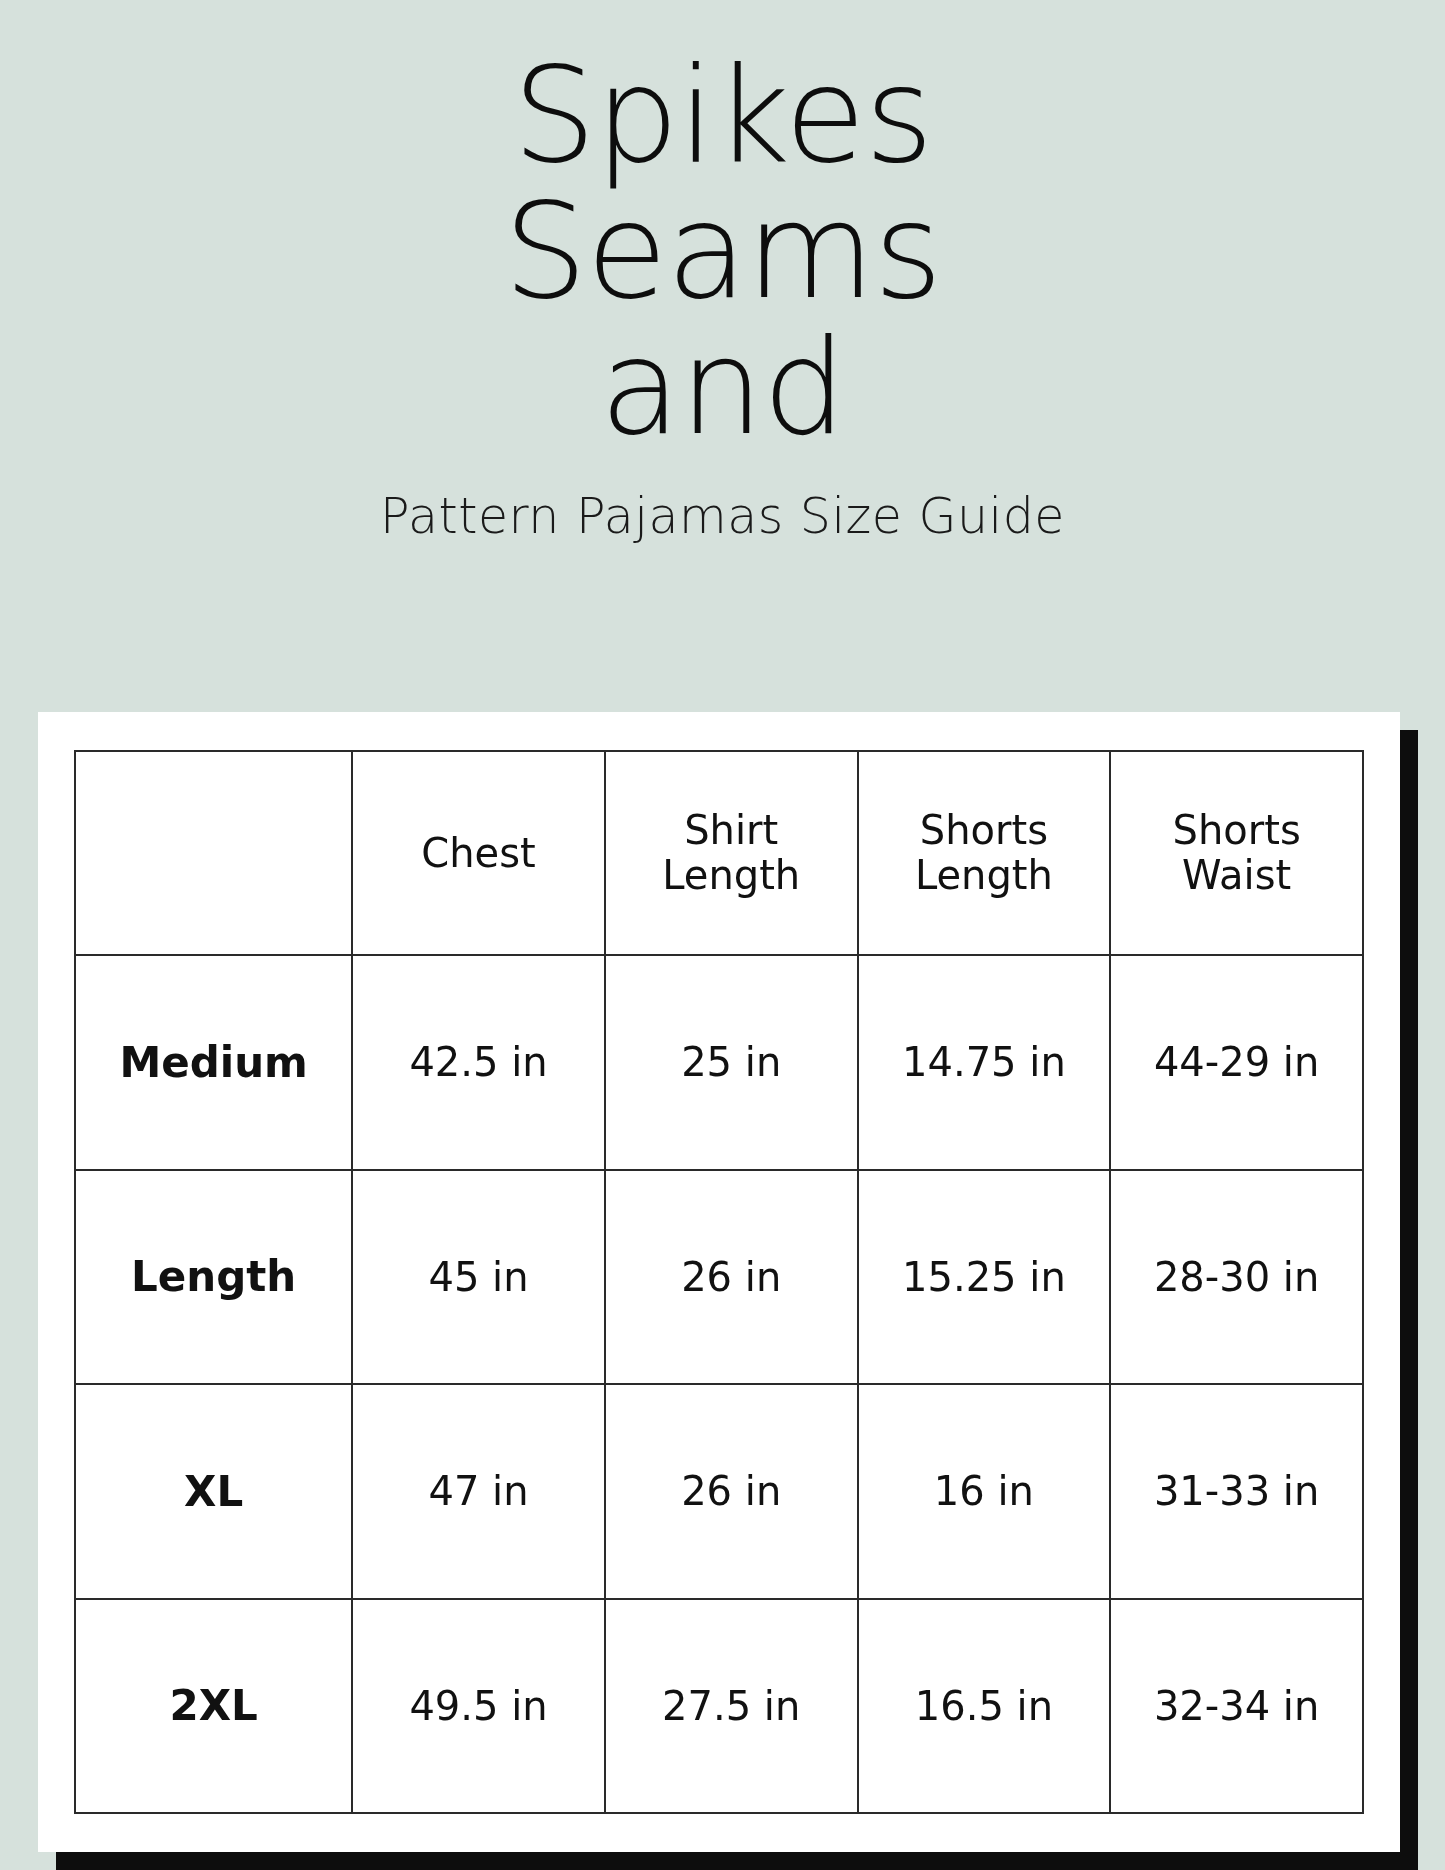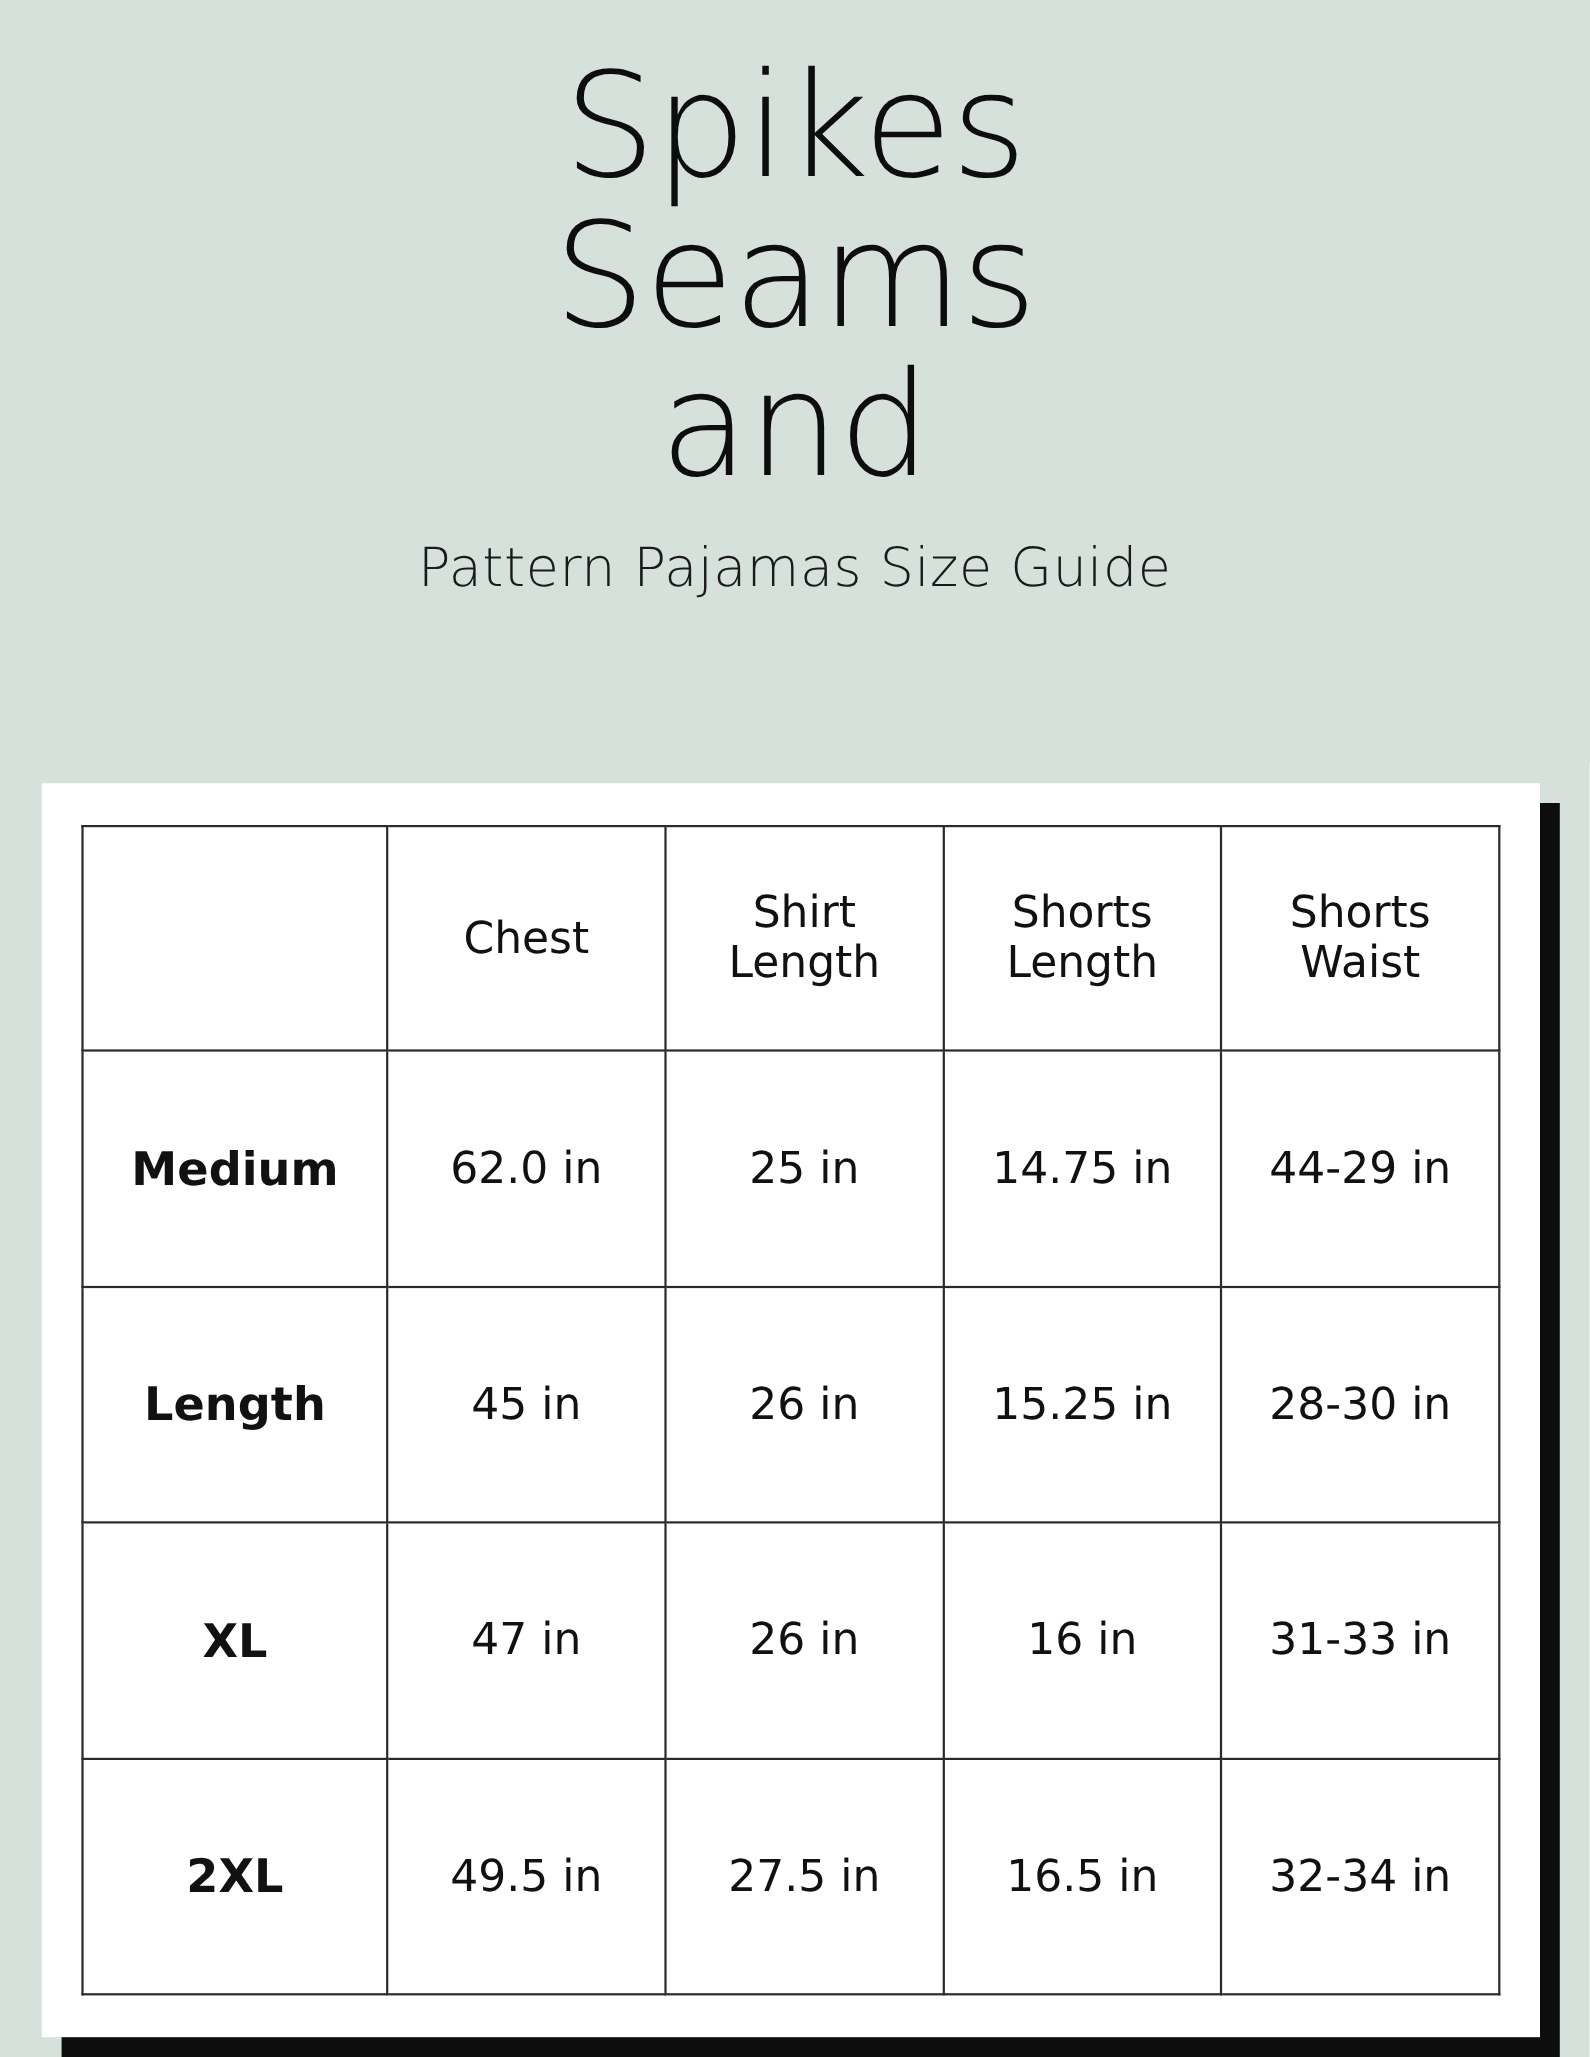--- a/index.html
+++ b/index.html
@@ -138,21 +138,21 @@
             </th>
             <th>
               <span>Shorts</span><br>
               <span>Waist</span>
             </th>
           </tr>
         </thead>
         <tbody>
           <tr>
             <td class="size-label">Medium</td>
-            <td>62.0 in</td>
+            <td>42.5 in</td>
             <td>25 in</td>
             <td>14.75 in</td>
             <td>44-29 in</td>
           </tr>
           <tr>
             <td class="size-label">Length</td>
             <td>45 in</td>
             <td>26 in</td>
             <td>15.25 in</td>
             <td>28-30 in</td>

